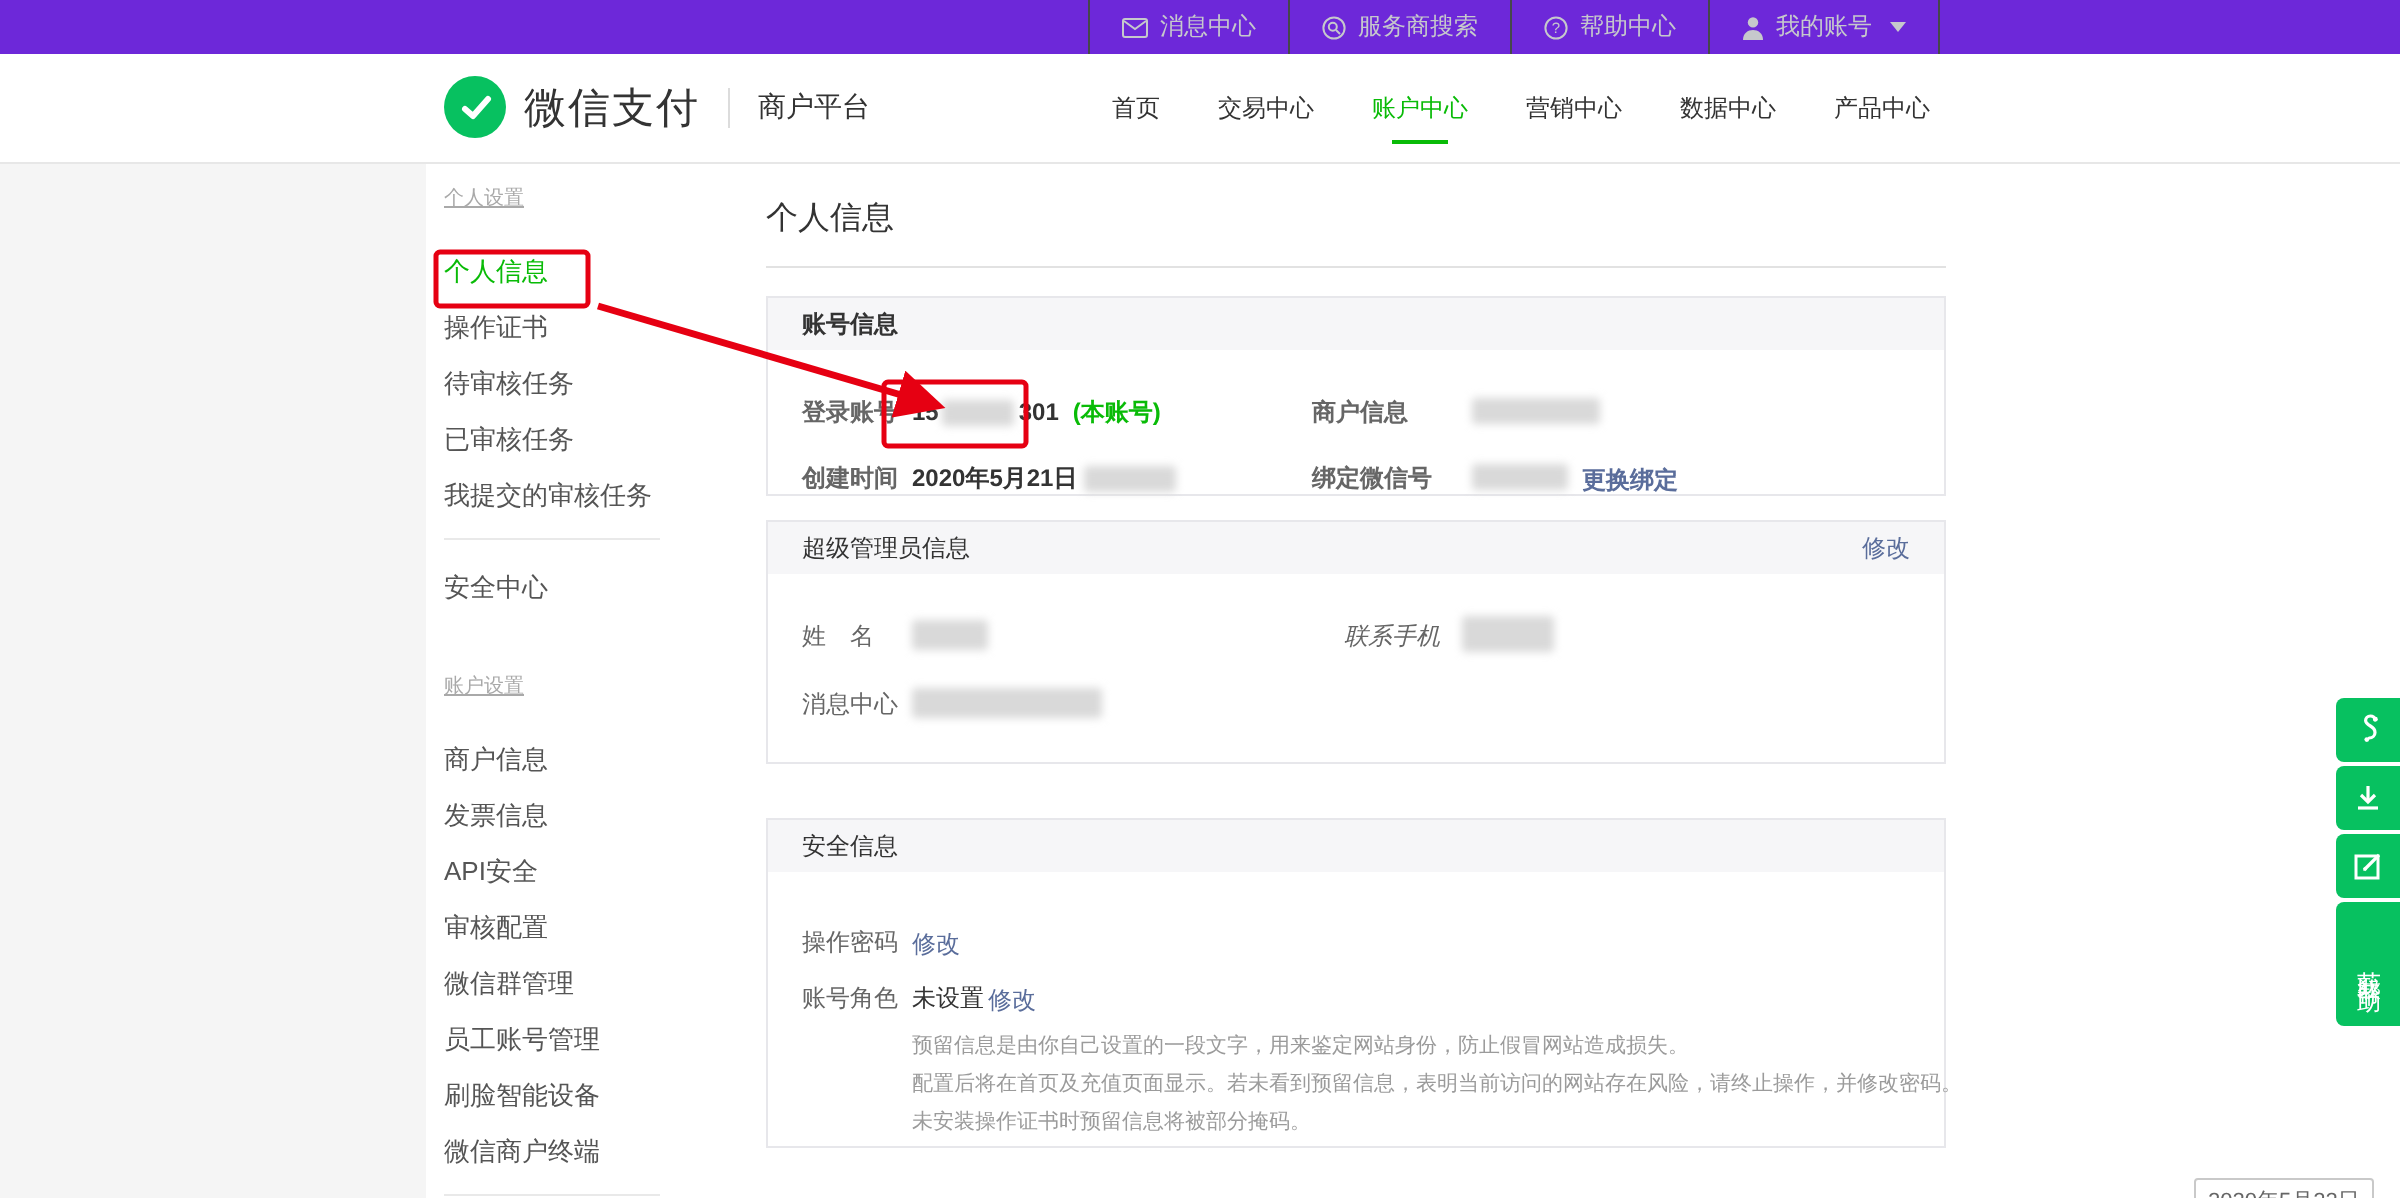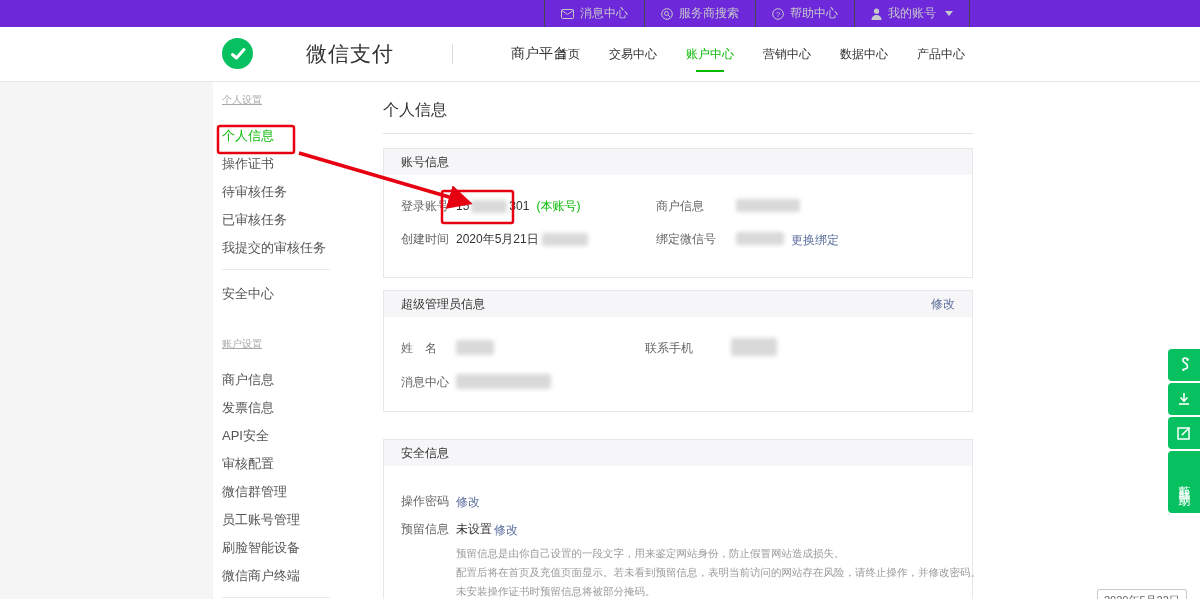--- a/index.html
+++ b/index.html
@@ -13,21 +13,21 @@
   .tb-item { display:flex; align-items:center; gap:6px; padding:0 16px; font-size:12px;
     color:#c6c8cc; cursor:pointer; border-left:1px solid #45474c; }
   .tb-item:last-child { border-right:1px solid #45474c; }
   .tb-item svg { display:block; }
   .tb-caret { width:0; height:0; border-left:4px solid transparent; border-right:4px solid transparent;
     border-top:5px solid #c6c8cc; margin-left:3px; }
 
   
   .header { position:absolute; left:0; top:27px; width:1200px; height:55px; background:#fff;
     border-bottom:1px solid #e7e7e7; }
-  .brand { position:absolute; left:222px; top:11px; display:flex; align-items:center;gap:44px; }
+  .brand { position:absolute; left:222px; top:11px; display:flex; align-items:center; }
   .brand-logo { width:31px; height:31px; border-radius:50%; background:#07c160; display:flex;
     align-items:center; justify-content:center; }
   .brand-name { font-size:21px; color:#333; margin-left:9px; letter-spacing:1px; }
   .brand-sep { width:1px; height:20px; background:#dcdcdc; margin:0 14px; }
   .brand-portal { font-size:14px; color:#333; }
   .main-nav { position:absolute; right:228px; top:0; height:54px; display:flex; gap:15px; align-items:center; }
   .nav-item { position:relative; font-size:12px; color:#333; padding:0 7px; height:54px;
     line-height:54px; cursor:pointer; }
   .nav-item.active { color:#09bb07; }
   .nav-item.active::after { content:""; position:absolute; left:50%; transform:translateX(-50%);
@@ -40,21 +40,21 @@
   .sb-section.gap { margin-top:37px; }
   .sb-item { font-size:13px; height:13px; line-height:13px; color:#555; margin-bottom:15px; cursor:pointer; }
   .sb-item.active { color:#09bb07; }
   .sb-divider { width:108px; border-top:1px solid #e9e9e9; margin:13px 0 17px 0; }
 
   
   .main { position:absolute; left:383px; top:93px; width:590px; }
   .page-title { font-size:16px; color:#333; margin-top:7px; height:20px; line-height:20px; }
   .title-rule { border:none; border-top:1px solid #e2e2e2; margin-top:13px; }
   .box { position:relative; width:590px; border:1px solid #e7e7eb; background:#fff; }
-  .box1 { margin-top:14px; height:130px; }
+  .box1 { margin-top:14px; height:100px;font-weight:bold; }
   .box2 { margin-top:12px; height:122px; }
   .box3 { margin-top:27px; height:165px; }
   .box-hd { height:26px; line-height:26px; background:#f6f6f8; padding:0 17px; font-size:12px;
     color:#333; display:flex; justify-content:space-between; }
   .lbl { position:absolute; font-size:12px; color:#666; height:14px; line-height:14px; white-space:nowrap; }
   .val { position:absolute; font-size:12px; color:#333; height:14px; line-height:14px; white-space:nowrap; }
   .flexval { display:flex; align-items:center; }
   .blur { background:#d9d9d9; border-radius:2px; filter:blur(2px); display:inline-block; }
   .green-tag { color:#09bb07; margin-left:7px; font-size:12px; }
   .link { color:#5a6d9b; cursor:pointer; font-size:12px; }
@@ -188,33 +188,33 @@
       <span class="link" style="position:absolute; left:407px; top:83px;">更换绑定</span>
     </section>
 
     <section class="box box2">
       <div class="box-hd">
         <span>超级管理员信息</span>
         <span class="link">修改</span>
       </div>
       <span class="lbl" style="left:17px; top:50px;">姓　名</span>
       <span class="blur" style="position:absolute; left:72px; top:49px; width:38px; height:15px;"></span>
-      <span class="lbl" style="left:261px; top:50px;">联系手机</span>
+      <span class="lbl" style="left:288px; top:50px;font-style:italic;">联系手机</span>
       <span class="blur" style="position:absolute; left:347px; top:47px; width:46px; height:18px;"></span>
       <span class="lbl" style="left:17px; top:84px;">消息中心</span>
       <span class="blur" style="position:absolute; left:72px; top:83px; width:95px; height:15px;"></span>
     </section>
 
     <section class="box box3">
       <div class="box-hd">
         <span>安全信息</span>
       </div>
       <span class="lbl" style="left:17px; top:54px;">操作密码</span>
       <span class="link" style="position:absolute; left:72px; top:54px;">修改</span>
-      <span class="lbl" style="left:17px; top:82px;">预留信息</span>
+      <span class="lbl" style="left:17px; top:82px;">账号角色</span>
       <span class="val" style="left:72px; top:82px;">未设置</span>
       <span class="link" style="position:absolute; left:110px; top:82px;">修改</span>
       <div class="desc">
         <div>预留信息是由你自己设置的一段文字，用来鉴定网站身份，防止假冒网站造成损失。</div>
         <div>配置后将在首页及充值页面显示。若未看到预留信息，表明当前访问的网站存在风险，请终止操作，并修改密码。</div>
         <div>未安装操作证书时预留信息将被部分掩码。</div>
       </div>
     </section>
   </main>
 

